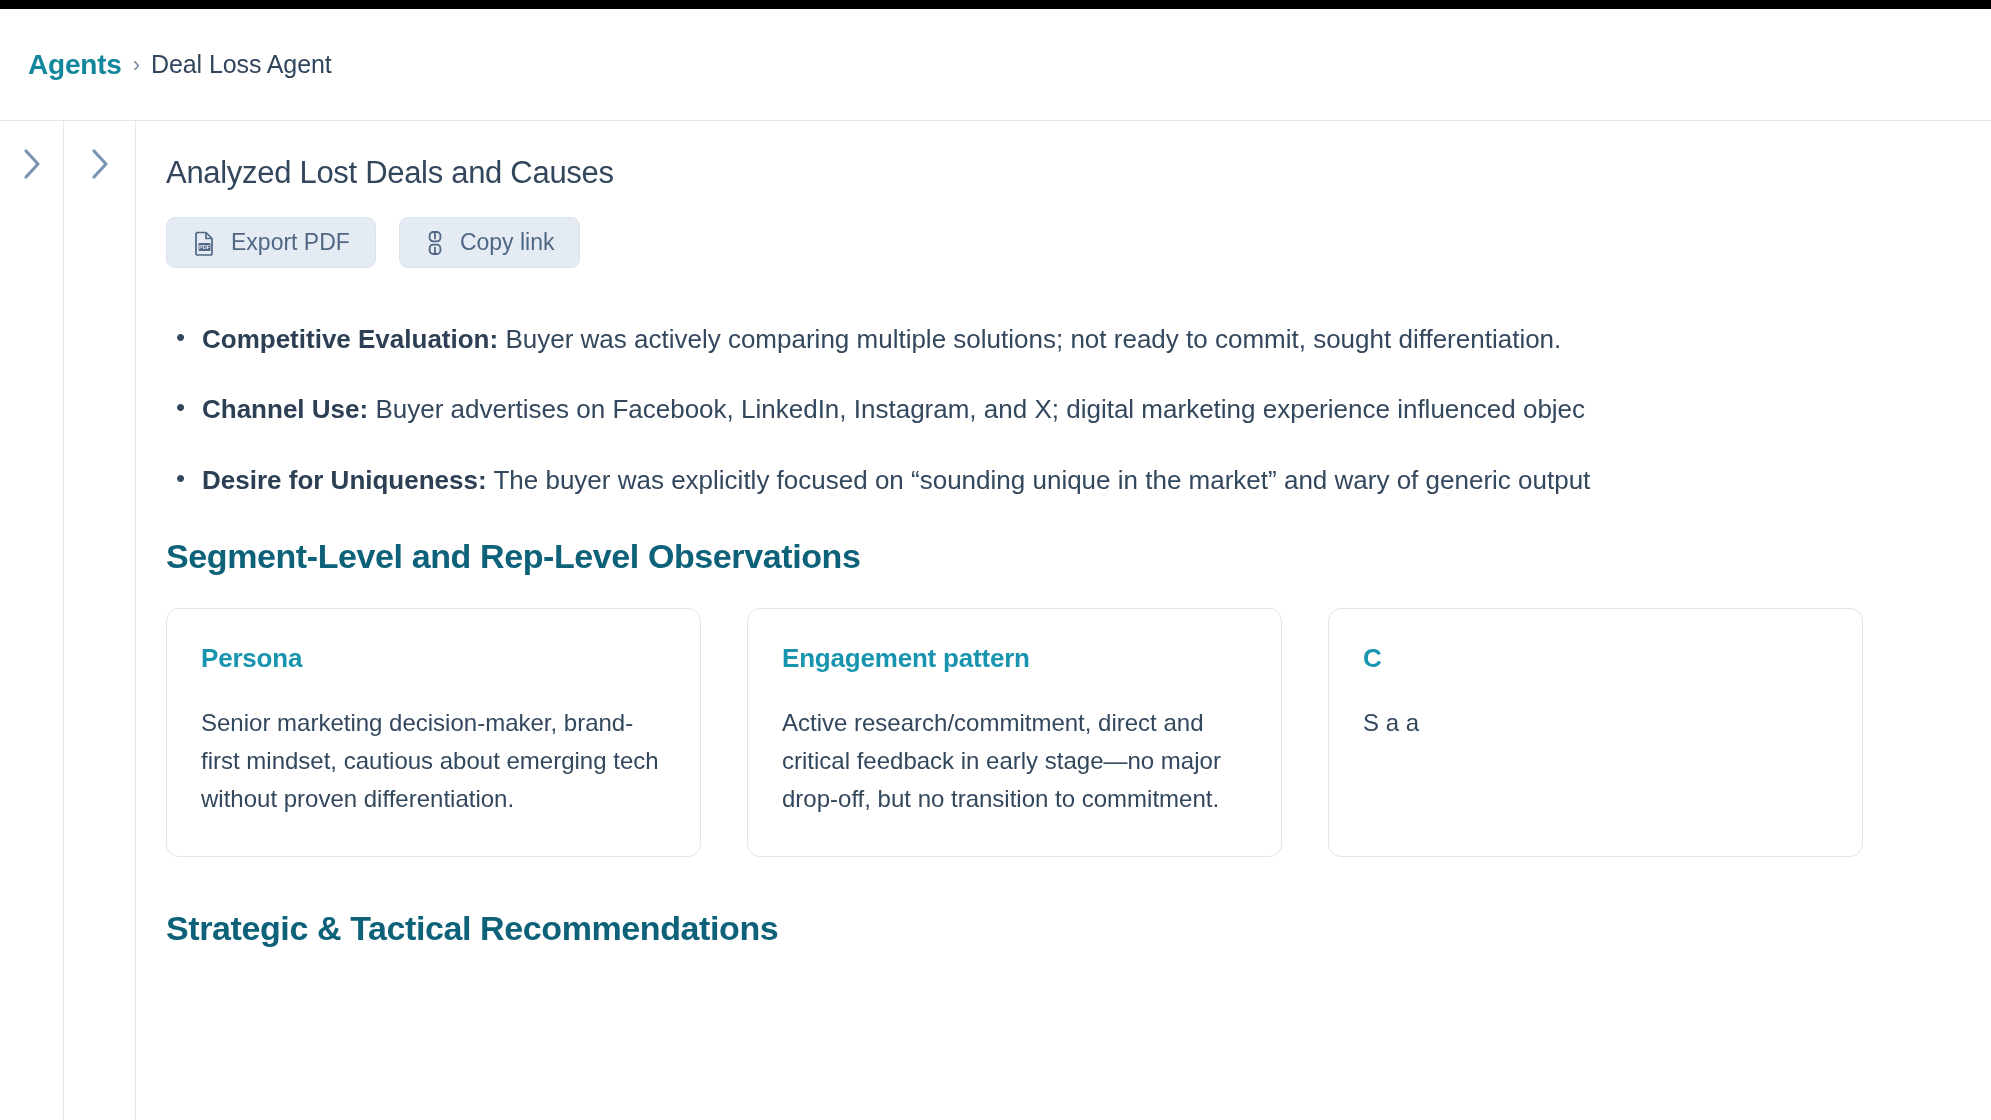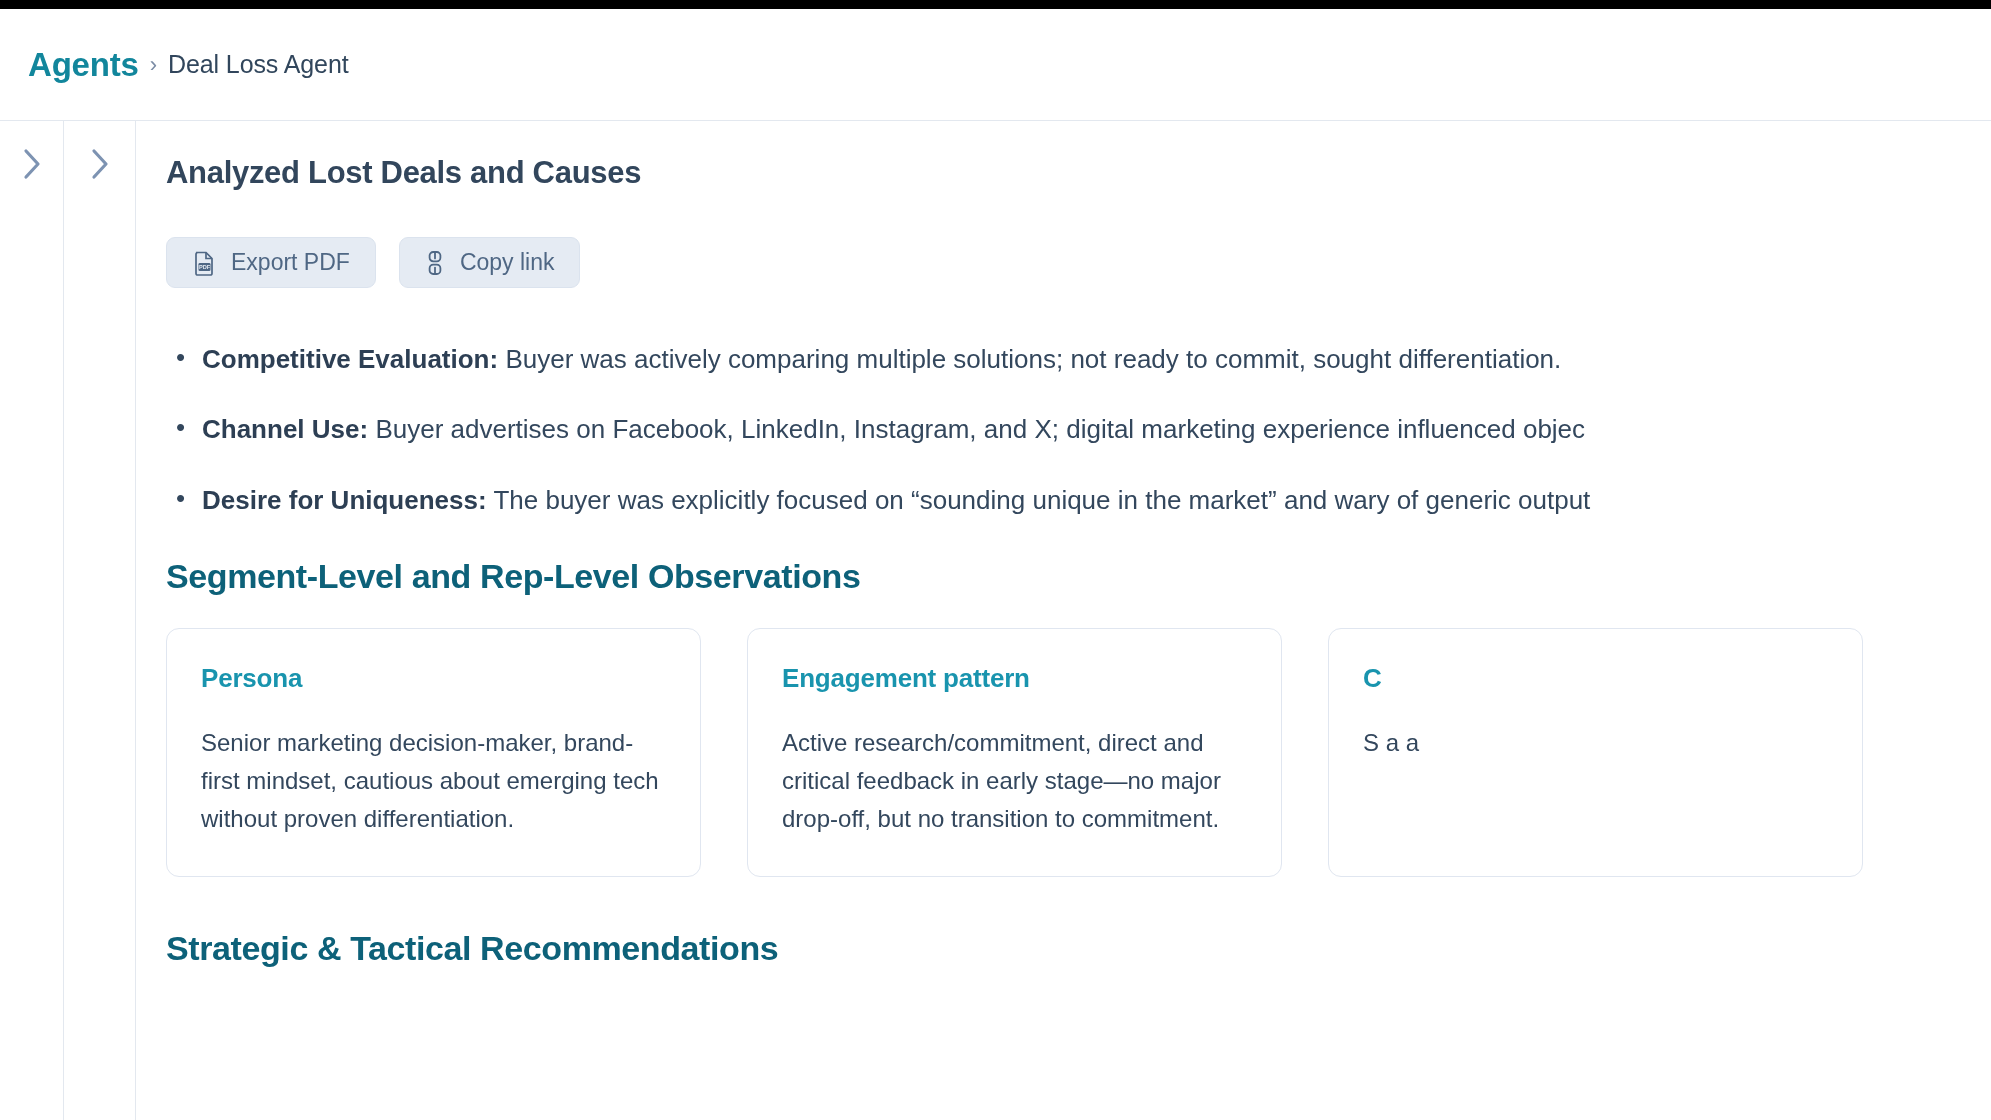--- a/index.html
+++ b/index.html
@@ -17,21 +17,21 @@
   
   .crumbbar {
     height:112px;
     display:flex; align-items:center;
     padding-left:28px;
     border-bottom:1px solid #e3e8ef;
     background:#fff;
   }
   .crumb { display:flex; align-items:center; gap:11px; }
   .crumb-link {
-    color:#12869c; font-size:33px; font-weight:700;
+    color:#12869c; font-size:28px; font-weight:700;
     letter-spacing:-0.2px; cursor:pointer;
   }
   .crumb-sep { color:#7b8ca5; font-size:22px; font-weight:400; }
   .crumb-current { color:#31465c; font-size:25px; font-weight:400; letter-spacing:-0.1px; }
 
   
   .bodyrow { display:flex; height:999px; }
   .rail {
     width:64px; flex:0 0 64px;
     border-right:1px solid #e3e8ef;
@@ -47,31 +47,31 @@
   }
   .chev svg { display:block; }
 
   
   .content {
     flex:1 1 auto; overflow:hidden;
     padding:34px 0 0 30px;
     background:#fff;
   }
   .doc-title {
-    font-size:31px; font-weight:700; color:#32465c;
+    font-size:31px; font-weight:400; color:#32465c;
     letter-spacing:-0.3px; margin-bottom:26px;
     white-space:nowrap;
   }
   .actions { display:flex; gap:23px; margin-bottom:54px; }
   .btn {
     display:inline-flex; align-items:center; gap:15px;
     background:#e5ebf3; border:1px solid #dbe3ee;
     border-radius:9px; padding:11px 25px;
     color:#4f6784; font-size:23px; font-weight:400;
-    cursor:pointer; white-space:nowrap;margin-top:20px;
+    cursor:pointer; white-space:nowrap;
   }
   .btn .bicon { display:flex; align-items:center; }
 
   ul.bullets { list-style:none; padding:0 0 0 36px; margin:0 0 40px 0; }
   ul.bullets li {
     position:relative;
     font-size:26px; line-height:1.32; color:#33475d;
     margin-bottom:36px; white-space:nowrap;
   }
   ul.bullets li:before {

